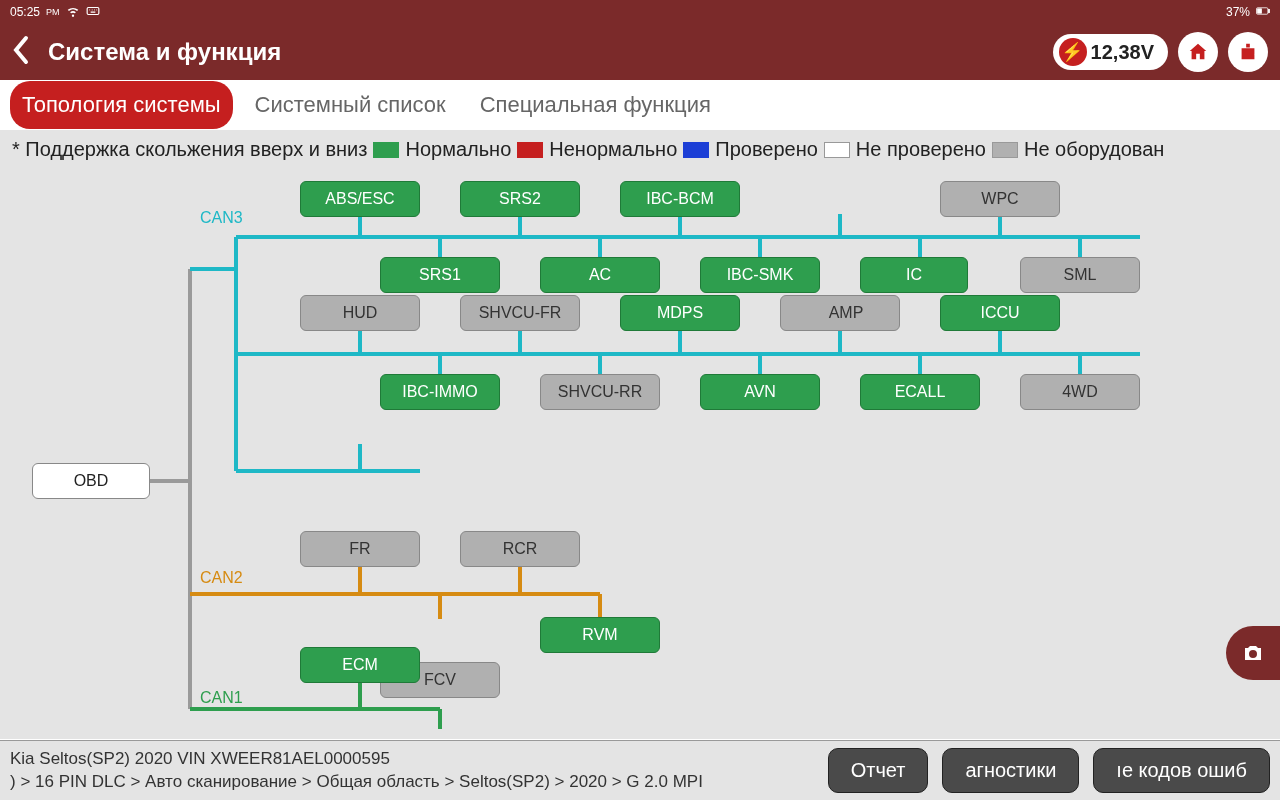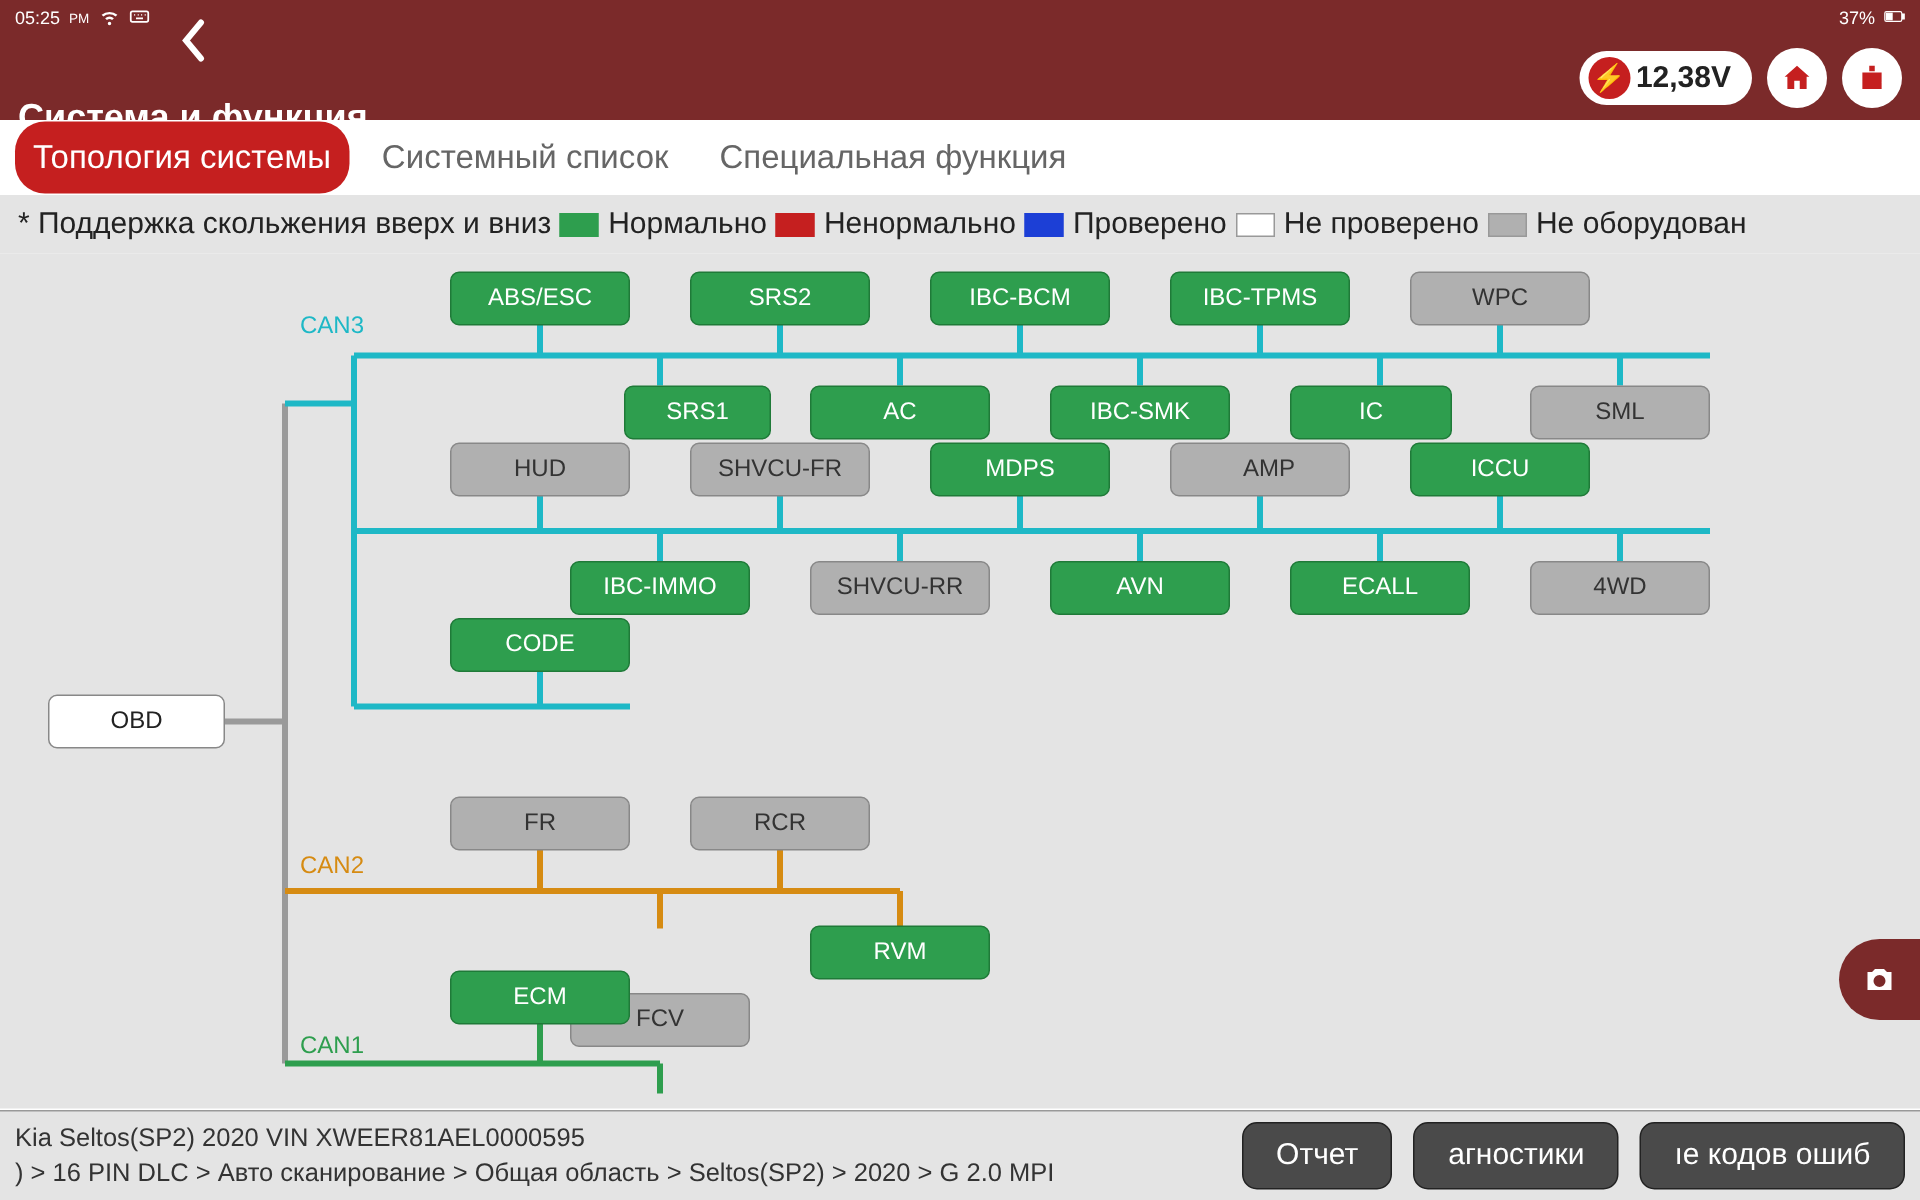--- a/index.html
+++ b/index.html
@@ -5,21 +5,21 @@
   * { box-sizing: border-box; margin: 0; padding: 0; }
   html, body { width: 1280px; height: 800px; font-family: Arial, sans-serif; overflow: hidden; background: #fff; }
   
   
   .statusbar { height: 24px; background: #7b2a2a; color: #fff; display: flex; align-items: center; padding: 0 10px; font-size: 12px; justify-content: space-between; }
   .statusbar .left, .statusbar .right { display: flex; align-items: center; gap: 6px; }
   .statusbar svg { width: 14px; height: 14px; }
   
   
   .header { height: 56px; background: #7b2a2a; color: #fff; display: flex; align-items: center; padding: 0 12px; justify-content: space-between; }
-  .header .hleft { display: flex; align-items: center; gap: 18px; flex-direction: column; }
+  .header .hleft { display: flex; align-items: center; gap: 18px; }
   .header .back { cursor: pointer; }
   .header .title { font-size: 24px; font-weight: bold; }
   .header .hright { display: flex; align-items: center; gap: 10px; }
   .volt-badge { background: #fff; color: #222; border-radius: 22px; padding: 4px 14px 4px 6px; font-size: 20px; font-weight: bold; display: flex; align-items: center; gap: 4px; }
   .volt-badge .bolt { background: #c51f1f; color: #fff; border-radius: 50%; width: 28px; height: 28px; display: flex; align-items: center; justify-content: center; font-size: 18px; }
   .circ-btn { width: 40px; height: 40px; border-radius: 50%; background: #fff; color: #c51f1f; display: flex; align-items: center; justify-content: center; cursor: pointer; }
   
   
   .tabs { height: 50px; display: flex; align-items: center; gap: 10px; padding: 4px 10px; background: #fff; }
   .tab { font-size: 22px; color: #666; padding: 11px 12px; cursor: pointer; }
@@ -178,42 +178,40 @@
 
   <div class="buslbl can3" style="left:200px; top:40px;">CAN3</div>
   <div class="buslbl can2" style="left:200px; top:400px;">CAN2</div>
   <div class="buslbl can1" style="left:200px; top:520px;">CAN1</div>
 
   <div class="node white" style="left:32px; top:294px; width:118px;">OBD</div>
 
   <div class="node green" style="left:300px; top:12px; width:120px;">ABS/ESC</div>
   <div class="node green" style="left:460px; top:12px; width:120px;">SRS2</div>
   <div class="node green" style="left:620px; top:12px; width:120px;">IBC-BCM</div>
-  <div class="node green" style="left:780px; top:12px; width:120px;">IBC-TPMS</div>
   <div class="node gray" style="left:940px; top:12px; width:120px;">WPC</div>
 
-  <div class="node green" style="left:380px; top:88px; width:98px;margin-left:36px;">SRS1</div>
+  <div class="node green" style="left:380px; top:88px; width:120px;">SRS1</div>
   <div class="node green" style="left:540px; top:88px; width:120px;">AC</div>
   <div class="node green" style="left:700px; top:88px; width:120px;">IBC-SMK</div>
   <div class="node green" style="left:860px; top:88px; width:108px;">IC</div>
   <div class="node gray" style="left:1020px; top:88px; width:120px;">SML</div>
 
   <div class="node gray" style="left:300px; top:126px; width:120px;">HUD</div>
   <div class="node gray" style="left:460px; top:126px; width:120px;">SHVCU-FR</div>
   <div class="node green" style="left:620px; top:126px; width:120px;">MDPS</div>
   <div class="node gray" style="left:780px; top:126px; width:120px;padding-left:12px;">AMP</div>
   <div class="node green" style="left:940px; top:126px; width:120px;">ICCU</div>
 
   <div class="node green" style="left:380px; top:205px; width:120px;">IBC-IMMO</div>
   <div class="node gray" style="left:540px; top:205px; width:120px;">SHVCU-RR</div>
   <div class="node green" style="left:700px; top:205px; width:120px;">AVN</div>
   <div class="node green" style="left:860px; top:205px; width:120px;">ECALL</div>
   <div class="node gray" style="left:1020px; top:205px; width:120px;">4WD</div>
 
-  <div class="node green" style="left:300px; top:243px; width:120px;">CODE</div>
 
   <div class="node gray" style="left:300px; top:362px; width:120px;">FR</div>
   <div class="node gray" style="left:460px; top:362px; width:120px;">RCR</div>
 
   <div class="node gray" style="left:380px; top:448px; width:120px;margin-top:45px;">FCV</div>
   <div class="node green" style="left:540px; top:448px; width:120px;">RVM</div>
 
   <div class="node green" style="left:300px; top:478px; width:120px;">ECM</div>
 </div>
 

